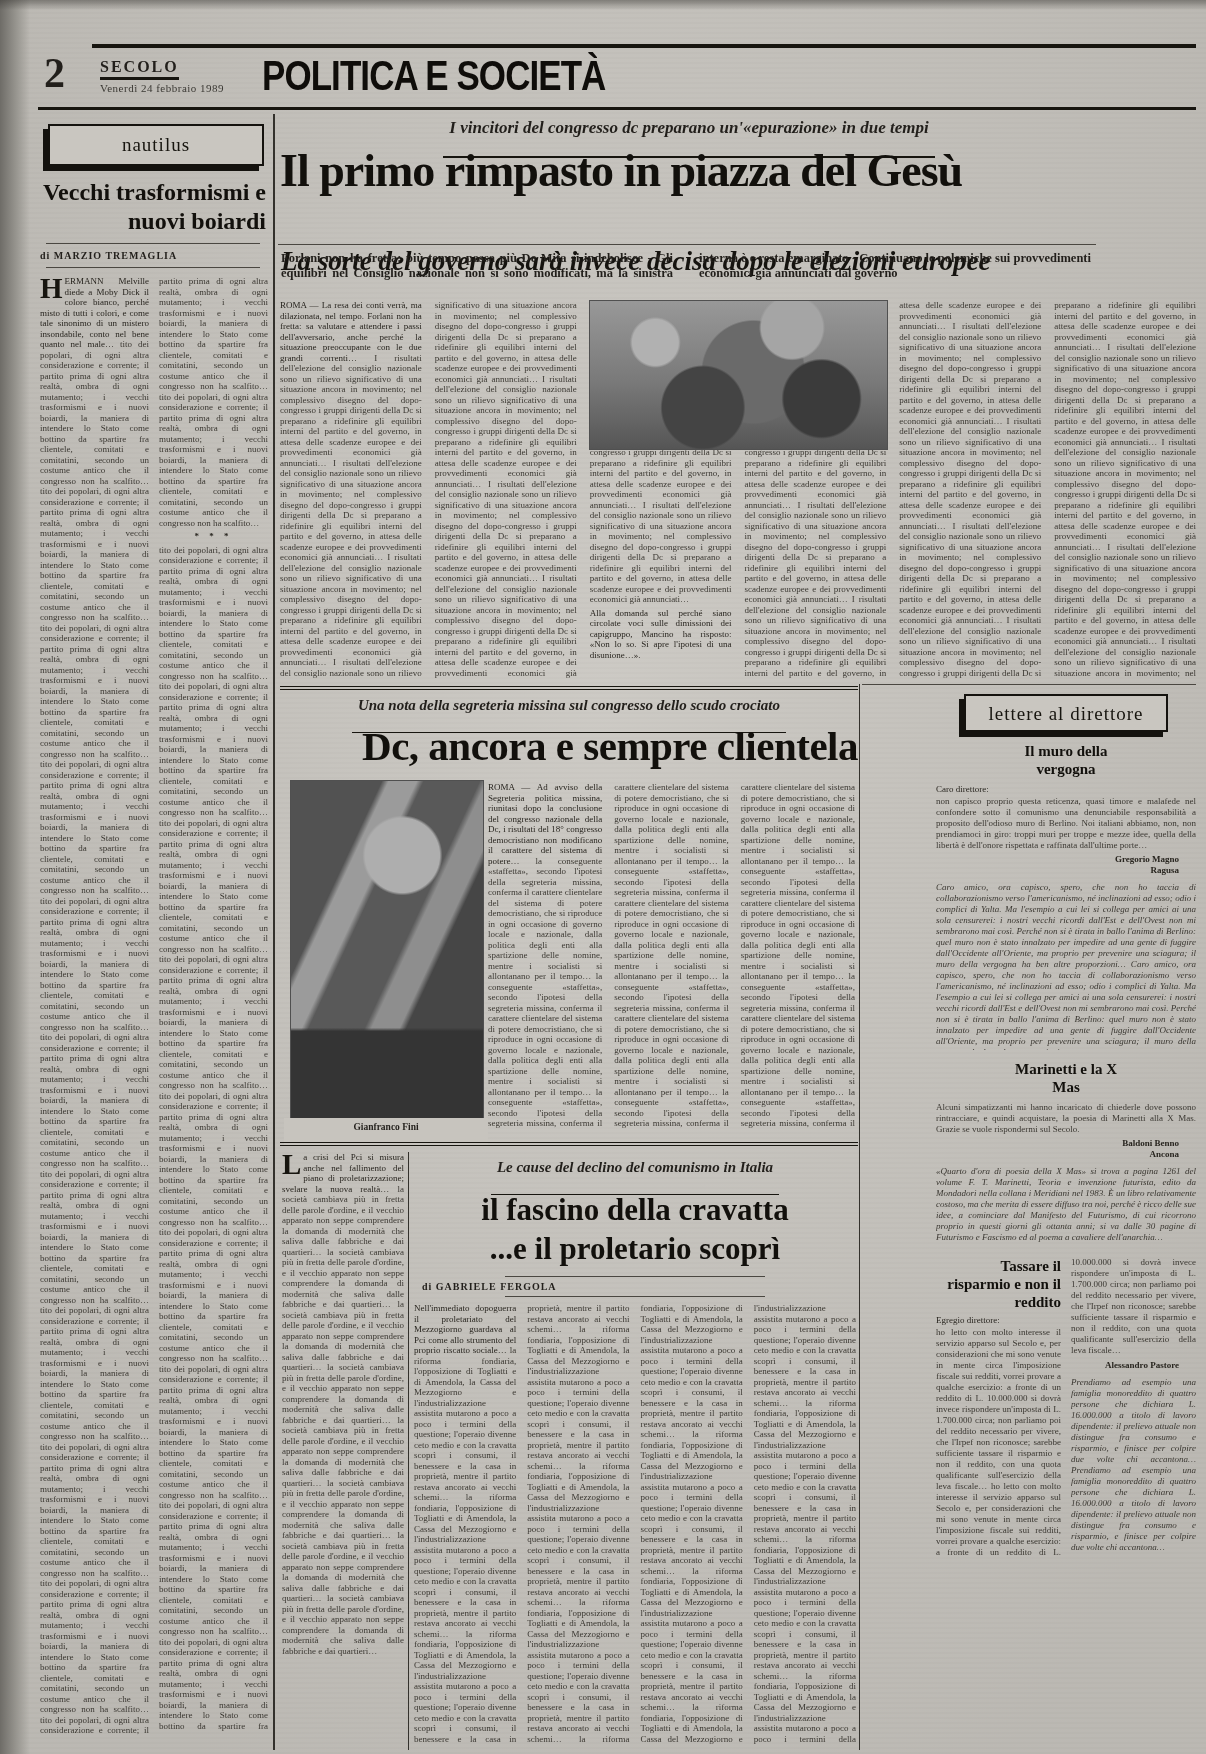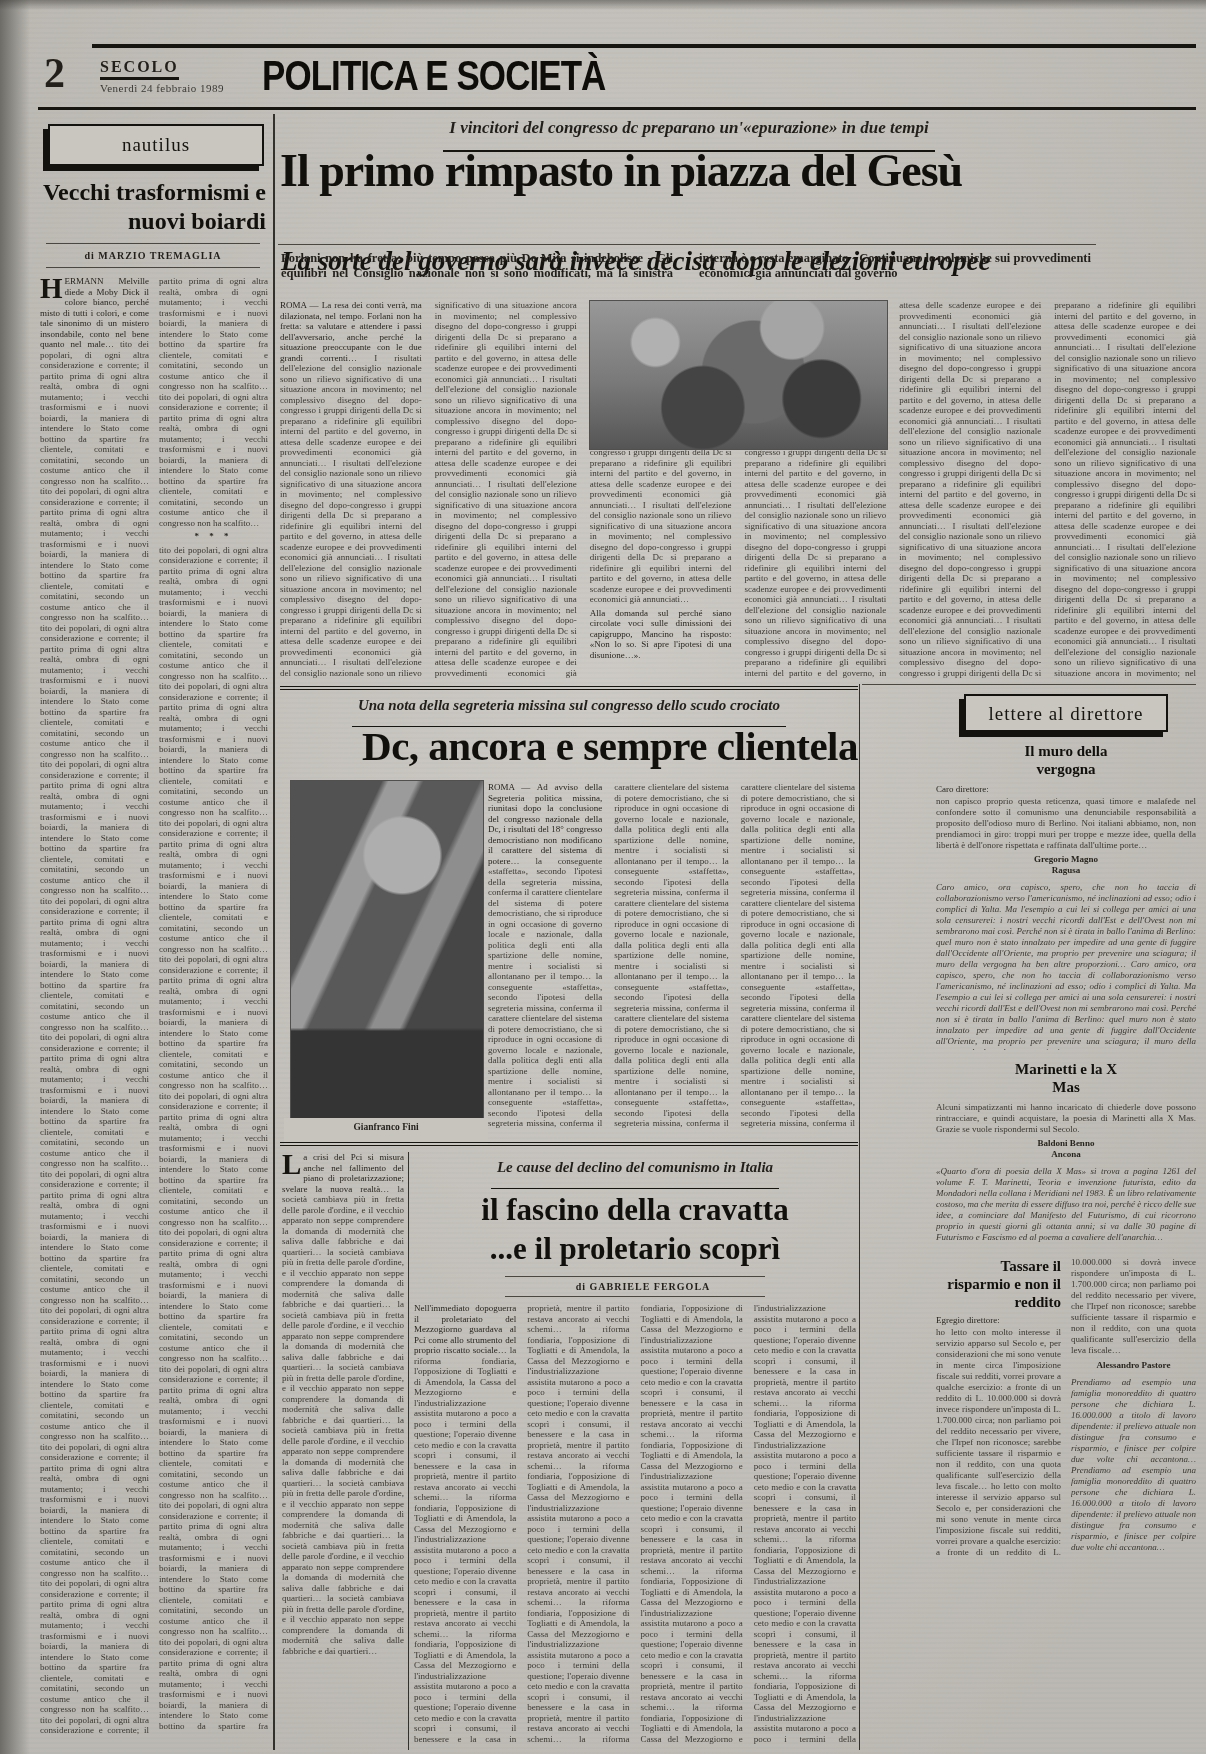--- a/index.html
+++ b/index.html
@@ -21,29 +21,29 @@
   .masthead{font-size:16px;font-weight:bold;letter-spacing:2px;border-bottom:3px solid #17150f;padding-bottom:1px;}
   .edate{font-size:11px;color:#3a3833;letter-spacing:.5px;}
   .section{font-family:"Liberation Sans",sans-serif;font-weight:bold;font-size:38px;letter-spacing:-1px;
     transform:scale(.92,1.12);transform-origin:left top;color:#0f0d0a;white-space:nowrap;}
 
   .boxframe{border:2px solid #14120e;box-shadow:-5px 5px 0 #14120e;background:#c9c6c0;
     display:flex;align-items:center;justify-content:center;}
   .boxlabel{font-size:19px;letter-spacing:1px;color:#17150f;}
 
   .kicker{font-style:italic;font-weight:bold;font-size:17px;border-bottom:2px solid #17150f;
-    padding:0 6px 12px;display:inline-block;white-space:nowrap;}
+    padding:0 6px 18px;display:inline-block;white-space:nowrap;}
   .kicker-s{font-size:15px;border-bottom-width:1px;}
   .headline-xl{font-weight:bold;font-size:46px;white-space:nowrap;letter-spacing:-1px;color:#12100c;}
   .subhead{font-style:italic;font-weight:bold;font-size:27px;white-space:nowrap;color:#15130f;margin-top:40px;}
   .standfirst{font-weight:bold;font-size:12.5px;line-height:15px;text-align:justify;column-count:2;column-gap:26px;}
   .headline-l{font-weight:bold;font-size:41px;letter-spacing:-.5px;color:#12100c;text-align:center;}
   .headline-m{font-weight:bold;font-size:31px;line-height:39px;color:#12100c;text-align:center;}
   .nheadline{font-weight:bold;font-size:24px;line-height:29px;text-align:right;color:#12100c;}
-  .byline{font-weight:bold;font-size:10px;letter-spacing:1px;text-align:center;}
+  .byline{font-weight:bold;font-size:10px;letter-spacing:1px;}
 
   .body{font-size:9px;line-height:10.5px;text-align:justify;overflow:hidden;color:#28251f;}
   .body p{margin:0 0 3px 0;}
   .greek{filter:blur(.35px);opacity:.88;}
   .dropcap{float:left;font-weight:bold;font-size:29px;line-height:24px;padding-right:2px;color:#17150f;}
   .asterism{text-align:center;font-weight:bold;letter-spacing:4px;filter:none;opacity:1;margin:4px 0;}
   .cols2{column-count:2;column-gap:10px;}
   .cols3{column-count:3;column-gap:12px;}
   .cols4{column-count:4;column-gap:11px;}
   .cols6{column-count:6;column-gap:13px;}
@@ -59,21 +59,21 @@
   .photo2{background:
     radial-gradient(circle at 58% 22%,#b1afaa 0 13%,transparent 14%),
     linear-gradient(0deg,#34322e 0 26%,transparent 27%),
     linear-gradient(115deg,#53514d 0 26%,#9d9b96 28% 36%,#5a5853 38% 54%,#908e89 56% 64%,#474541 66%);}
   .caption{font-weight:bold;font-size:9.5px;text-align:center;background:#c7c4be;padding-top:4px;}
 
   .letters{overflow:hidden;font-size:9px;line-height:11px;text-align:justify;color:#28251f;}
   .lheading{font-weight:bold;font-size:15px;line-height:18px;text-align:center;margin:10px auto 6px;max-width:120px;color:#12100c;}
   .lheading-left{text-align:right;margin:0 0 4px;font-weight:bold;font-size:15px;line-height:18px;color:#12100c;}
   .salutation{margin:0 0 1px 0;}
-  .sig{text-align:center;font-weight:bold;margin:3px 17px 6px;}
+  .sig{text-align:right;font-weight:bold;margin:3px 17px 6px;}
   .sig div{line-height:11px;}
   .reply{font-style:italic;overflow:hidden;}
 </style>
 </head>
 <body>
 
 <div id="page">
 
   <div class="abs scan-left"></div>
   <div class="abs scan-top"></div>

